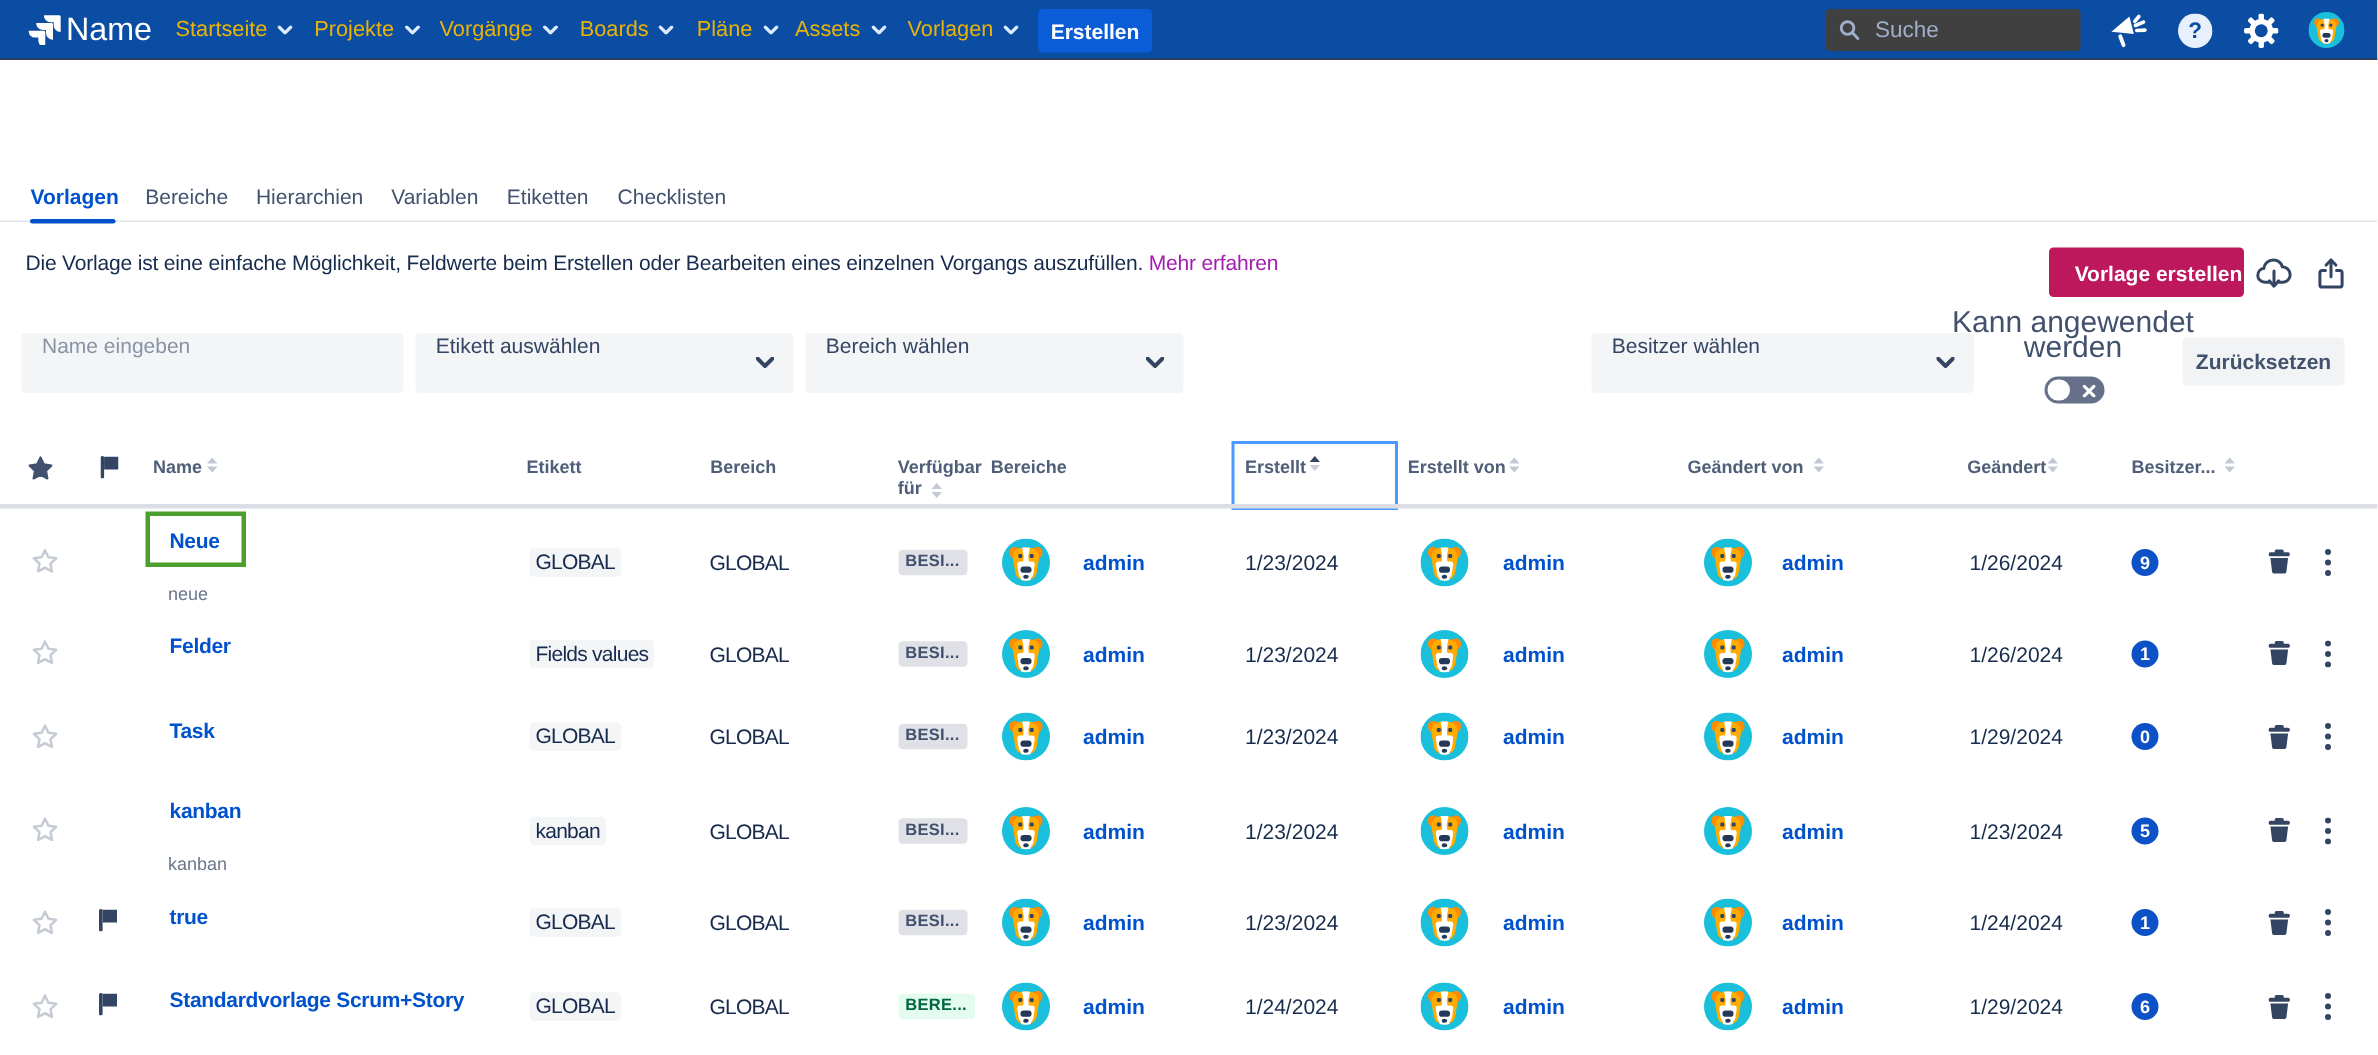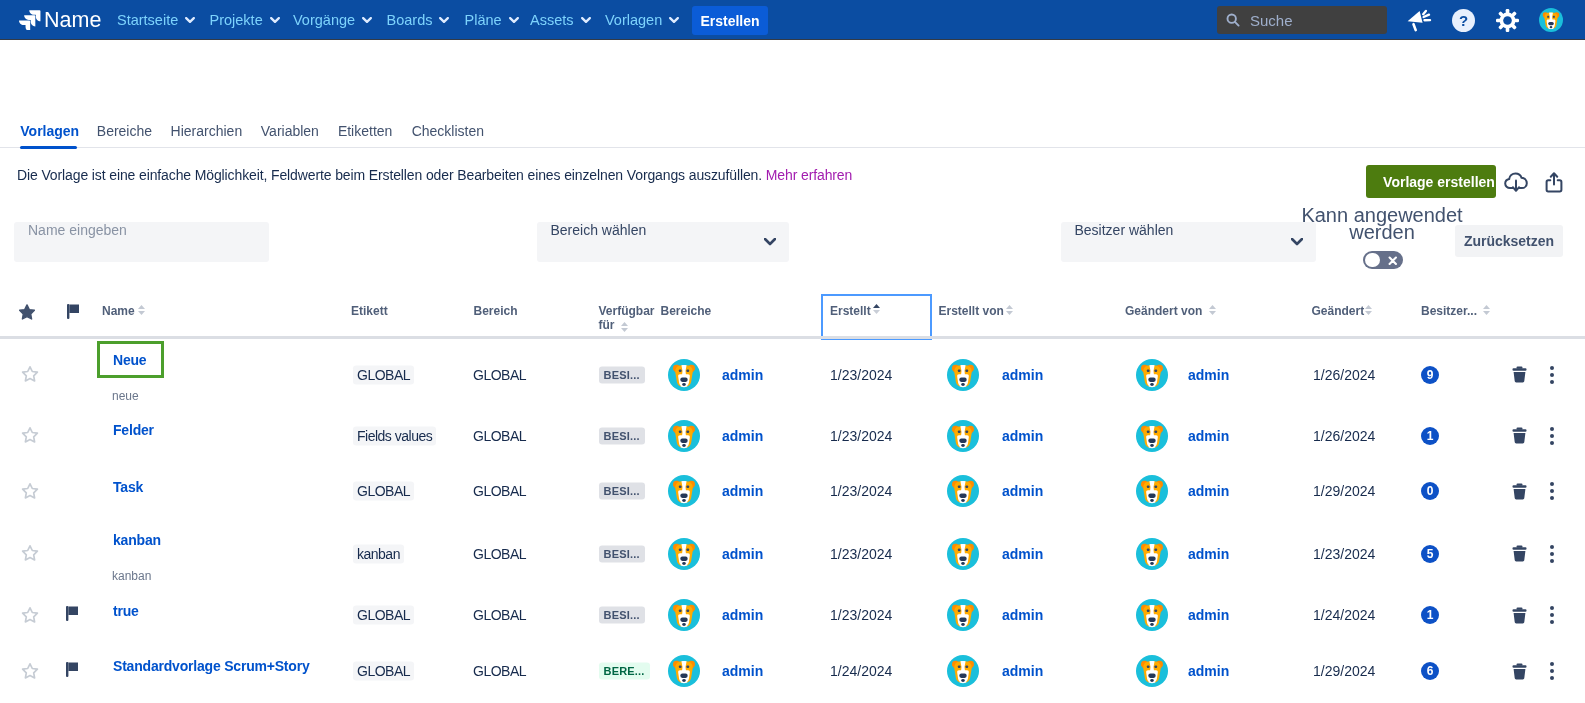--- a/index.html
+++ b/index.html
@@ -4,21 +4,21 @@
 <title>Vorlagen verwalten</title>
 <style>
   * { margin:0; padding:0; box-sizing:border-box; }
   html,body { width:1585px; height:703px; overflow:hidden; background:#fff;
     font-family:"Liberation Sans", sans-serif; }
   #page { position:relative; width:1585px; height:703px; background:#fff; }
   
   #nav { position:absolute; left:0; top:0; width:1585px; height:40px;
     background:#0b4da2; border-bottom:1px solid #333a45; }
   .navitem { position:absolute; top:50%; transform:translateY(-50%);
-    color:#7dd3fc; font-size:14.5px; font-weight:400; display:flex;
+    color:#eab308; font-size:14.5px; font-weight:400; display:flex;
     align-items:center; gap:7px; white-space:nowrap; }
   .navchev { width:10px; height:6px; }
   #createbtn { position:absolute; left:692px; top:6px; width:76px; height:29px;
     background:#0b5cd7; border-radius:3px; color:#fff; font-size:14px;
     font-weight:700; display:flex; align-items:center; justify-content:center; }
   #search { position:absolute; left:1217px; top:6px; width:170px; height:28px;
     background:#404040; border-radius:3px; }
   #search span { position:absolute; left:33px; top:50%; transform:translateY(-50%);
     color:#9fafcc; font-size:15px; }
   
@@ -28,21 +28,21 @@
     font-weight:400; color:#42526e; white-space:nowrap; }
   .tab.active { color:#0052cc; font-weight:600; }
   #tabline { position:absolute; left:0; top:147px; width:1585px; height:1px;
     background:#e2e4ea; }
   #tabunder { position:absolute; left:20px; top:145.5px; width:57px; height:3px;
     border-radius:2px; background:#0052cc; }
   #desc { position:absolute; left:17px; top:175px; transform:translateY(-50%);
     font-size:14px; color:#172b4d; white-space:nowrap; letter-spacing:-0.12px; }
   #desc a { color:#a21caf; text-decoration:none; }
   #newtplbtn { position:absolute; left:1366px; top:165px; width:130px; height:33px;
-    background:#4d7c0f; border-radius:3px; color:#fff; font-size:14px;
+    background:#be185d; border-radius:3px; color:#fff; font-size:14px;
     font-weight:700; display:flex; align-items:center; justify-content:center;padding-left:16px; }
   
   .fld { position:absolute; top:222px; height:40px; background:#f4f5f7;
     border-radius:3px; font-size:14px; display:flex; align-items:flex-start;
     padding:0 14px; color:#344563; }
   .fld .ph { color:#8993a4; }
   .fld svg.chev { position:absolute; right:13px; top:50%; transform:translateY(-50%); }
   #kannlbl { position:absolute; left:1382px; top:207px; transform:translateX(-50%);
     text-align:center; font-size:20px; color:#42526e; line-height:17px;
     white-space:nowrap; }
@@ -223,20 +223,23 @@
   <path d="M8.9,15.2 L12,18.8 L15.1,15.2" fill="none" stroke="#344563" stroke-width="2" stroke-linecap="round" stroke-linejoin="round"></path>
 </svg>
 <svg class="icon" style="left:1545px;top:172px" width="18" height="21" viewBox="0 0 18 21">
   <path d="M5.3,8.3 H3.2 C2.2,8.3 1.6,8.9 1.6,9.9 V17.8 C1.6,18.8 2.2,19.4 3.2,19.4 H14.8 C15.8,19.4 16.4,18.8 16.4,17.8 V9.9 C16.4,8.9 15.8,8.3 14.8,8.3 H12.7" fill="none" stroke="#344563" stroke-width="2" stroke-linecap="round"></path>
   <line x1="9" y1="2.2" x2="9" y2="12.5" stroke="#344563" stroke-width="2" stroke-linecap="round"></line>
   <path d="M5.8,4.7 L9,1.3 L12.2,4.7" fill="none" stroke="#344563" stroke-width="2" stroke-linecap="round" stroke-linejoin="round"></path>
 </svg>
 <div class="fld" style="left:14px;width:255px">
       <span class="ph">Name eingeben</span>
     </div>
+<div class="fld" style="left:276.5px;width:252.5px">Etikett auswählen<svg class="chev" width="12" height="8" viewBox="0 0 12 8">
+        <use href="#chevd"></use>
+      </svg></div>
 <div class="fld" style="left:536.5px;width:252.5px">Bereich wählen<svg class="chev" width="12" height="8" viewBox="0 0 12 8">
         <use href="#chevd"></use>
       </svg></div>
 <div class="fld" style="left:1060.5px;width:255px">Besitzer wählen<svg class="chev" width="12" height="8" viewBox="0 0 12 8">
         <use href="#chevd"></use>
       </svg></div>
 <div id="kannlbl">Kann angewendet<br>werden</div>
 <div id="toggle">
       <div class="knob"></div>
   <svg class="icon" style="left:25px;top:4.5px" width="9.5" height="9.5" viewBox="0 0 9 9">

